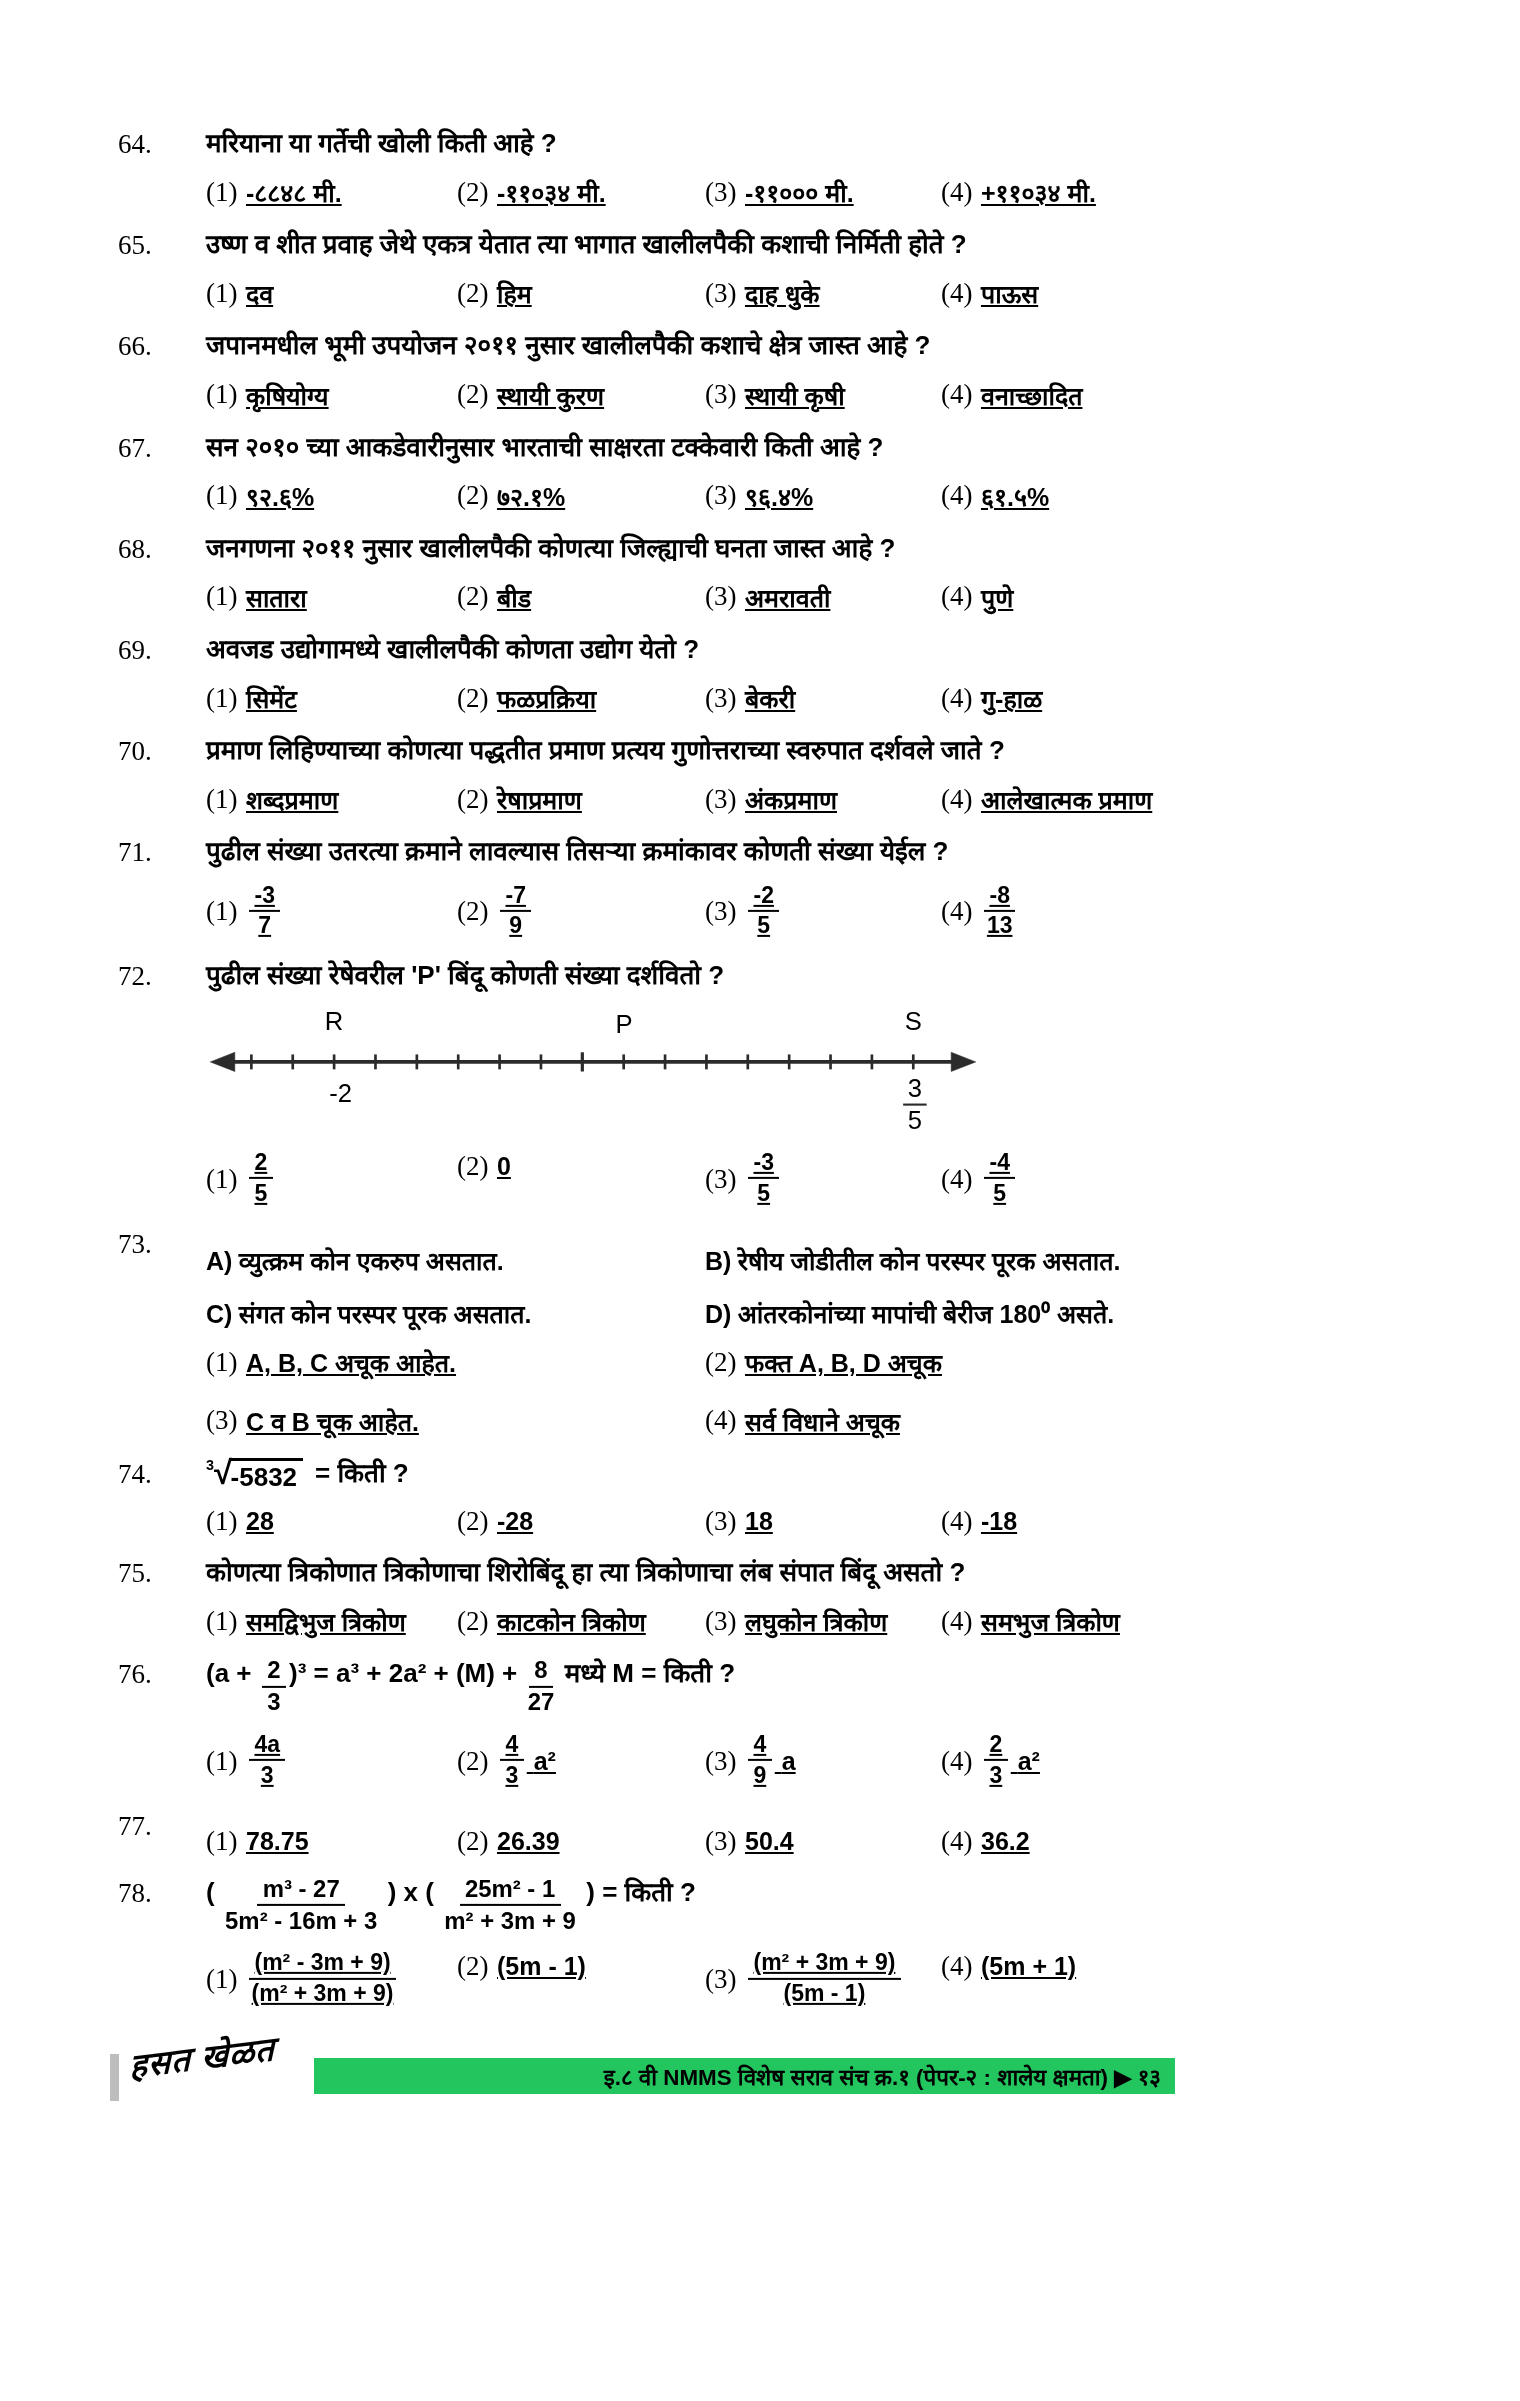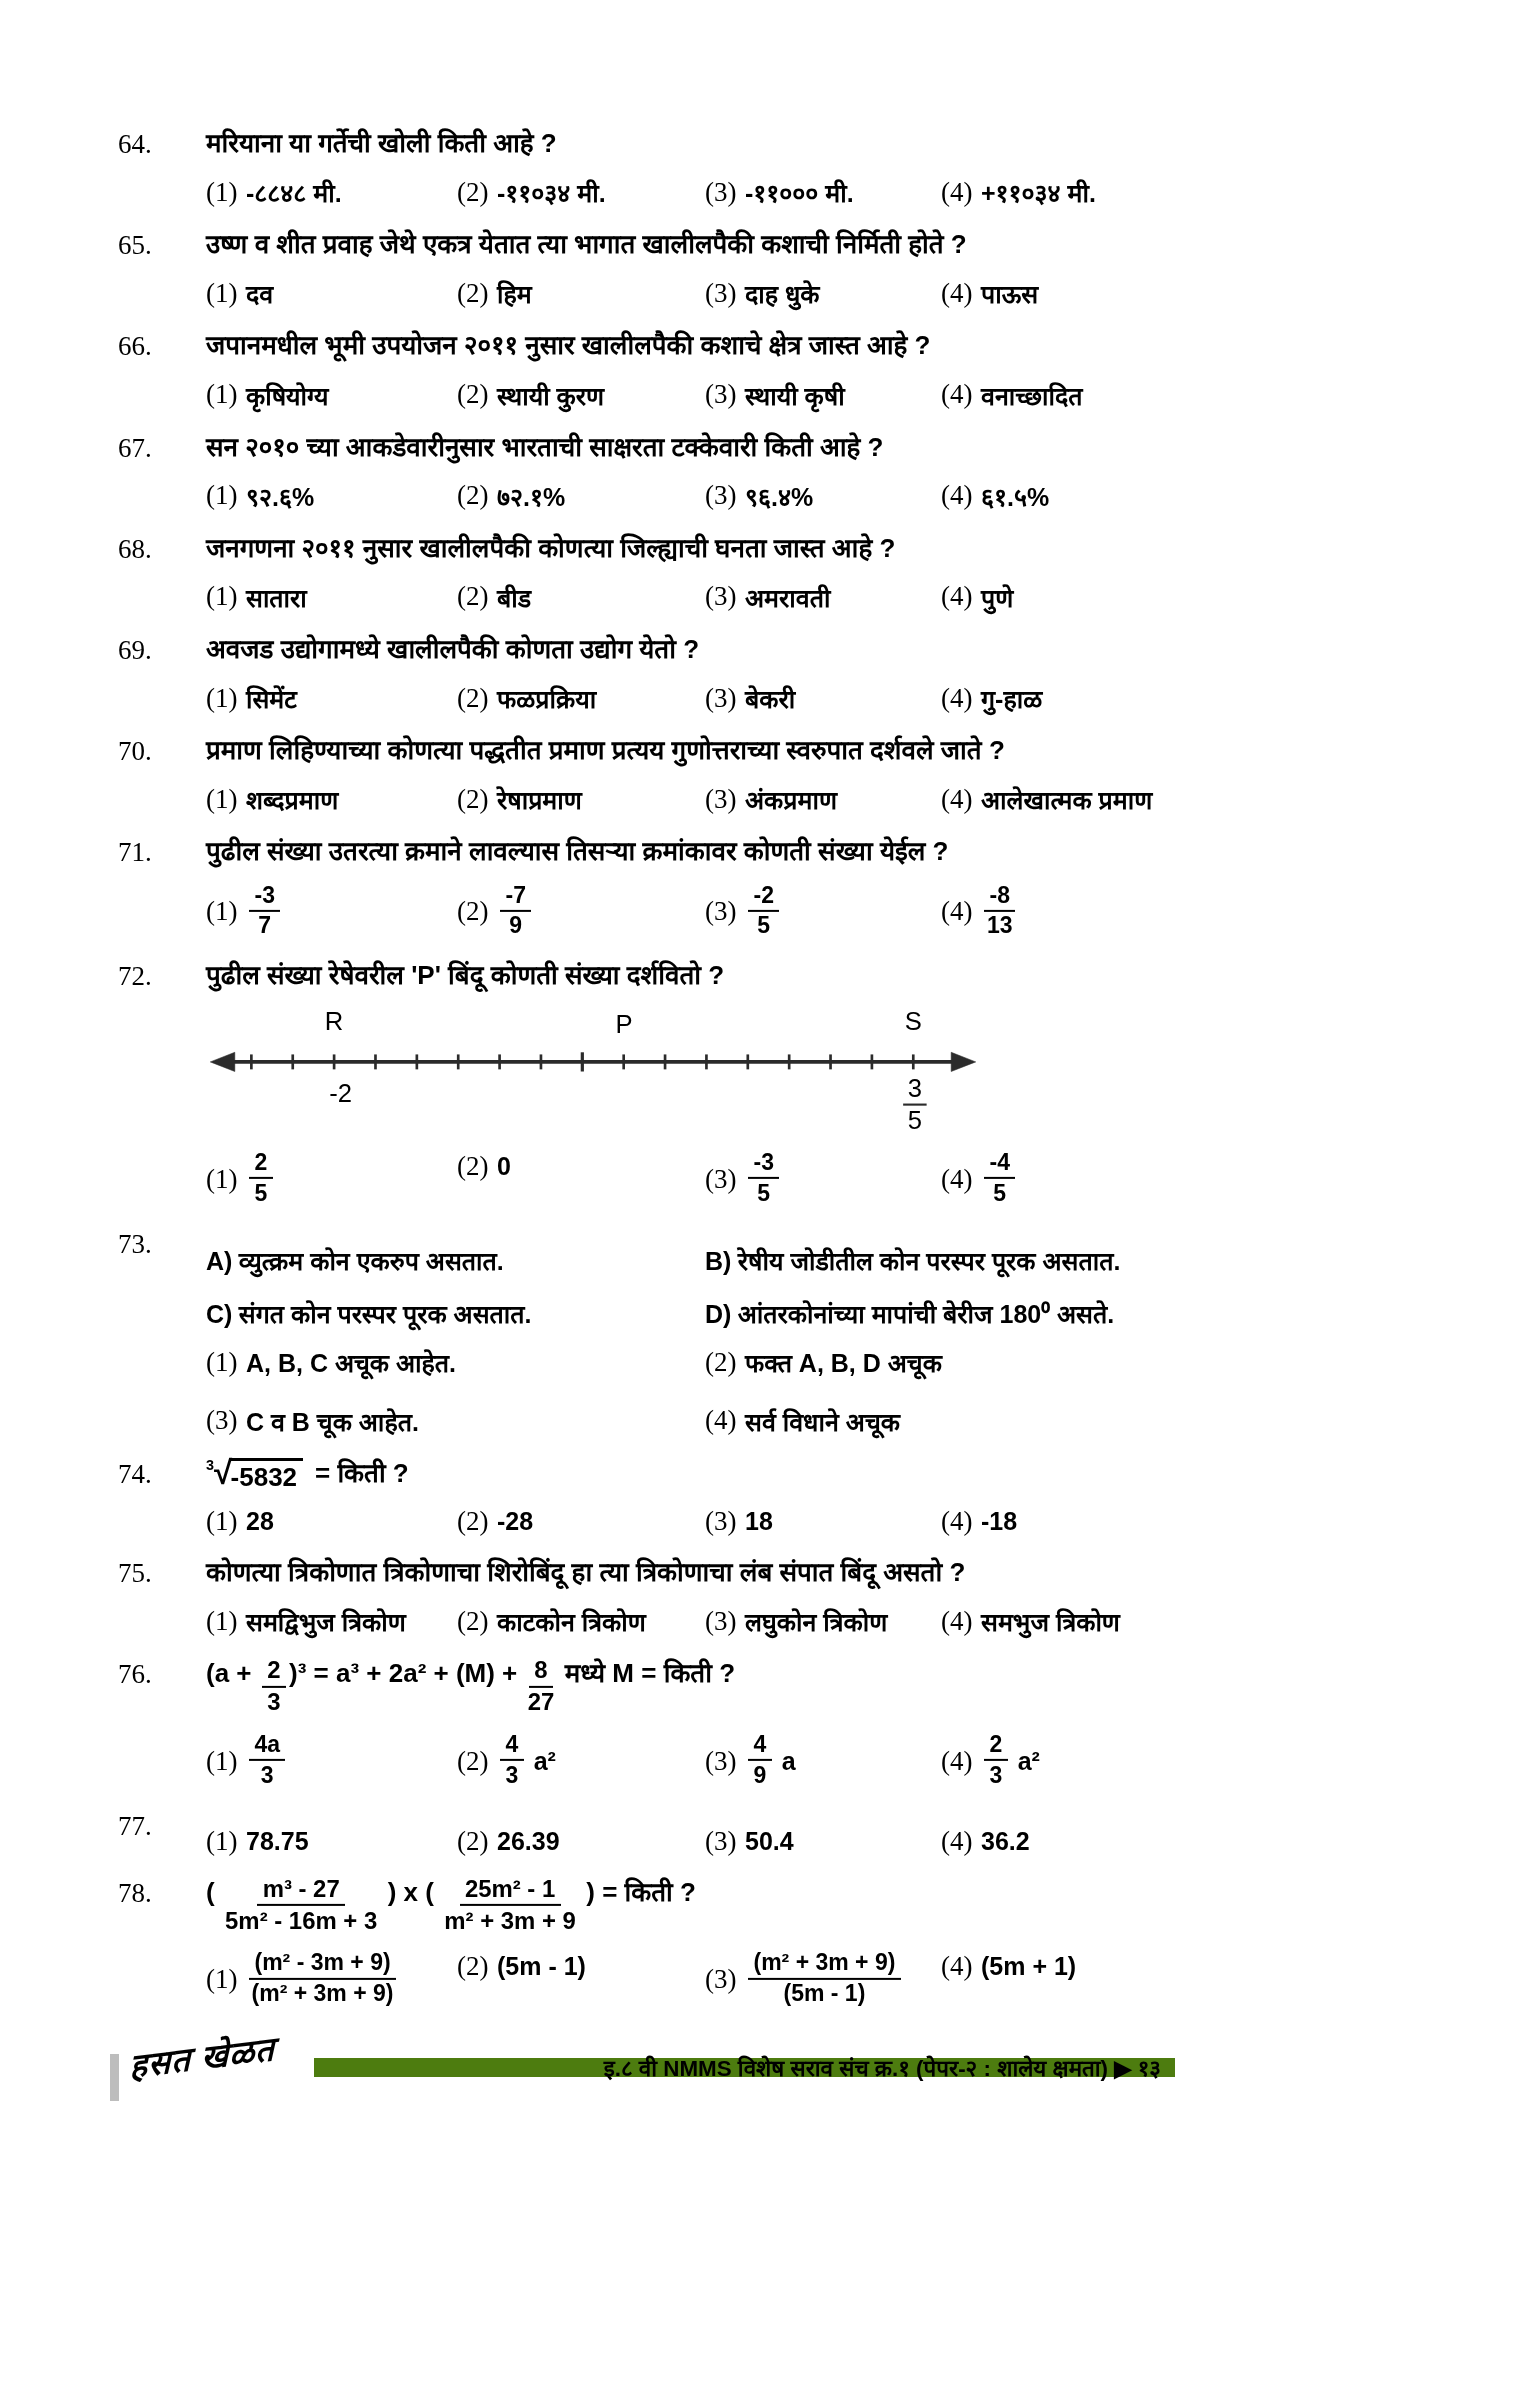--- a/index.html
+++ b/index.html
@@ -24,21 +24,21 @@
 
   
   .opts{display:grid;margin-top:16px;align-items:start;row-gap:24.5px;}
   .cols-4{grid-template-columns:251px 248px 236px auto;}
   .cols-2{grid-template-columns:499px auto;}
   .opt{display:flex;align-items:center;font-size:25px;font-weight:bold;min-height:31px;}
   .olabel{
     font-family:"Liberation Serif",serif;font-weight:normal;font-size:27px;
     margin-right:8.5px;flex:0 0 auto;
   }
-  .oval{display:flex;align-items:center;white-space:pre-wrap;}
+  .oval{display:flex;align-items:center;white-space:pre-wrap;text-decoration:underline;}
 
   
   .frac{
     display:inline-flex;flex-direction:column;align-items:center;
     font-size:0.92em;line-height:1.12;vertical-align:middle;margin:0 3.2px;
     transform:translateY(-1.1px);
   }
   .fn{border-bottom:2.7px solid #000;padding:0 5.3px 1.6px;text-align:center;}
   .fd{padding-top:1.6px;text-align:center;}
 
@@ -68,21 +68,21 @@
   
   .footer{position:relative;height:69px;margin:34px 0 0 -8px;width:1065px;}
   .fstrip{position:absolute;left:0;top:11.7px;width:8.5px;height:47px;background:#bdbdbd;}
   .flogo{
     position:absolute;left:20px;top:1.1px;
     font-size:33px;font-weight:bold;font-style:italic;
     transform:rotate(-7deg) skewX(-6deg);transform-origin:left bottom;
     letter-spacing:1.1px;white-space:nowrap;
   }
   .fbar{
-    position:absolute;left:204px;right:0;top:16px;height:19px;background:#4d7c0f;
+    position:absolute;left:204px;right:0;top:16px;height:36px;background:#22c55e;
     display:flex;align-items:center;justify-content:flex-end;
     padding-right:14px;box-sizing:border-box;
   }
   .fbar-text{font-size:22.4px;font-weight:bold;white-space:nowrap;}
 </style>
 </head>
 <body>
 
 <div class="page">
   <div>

